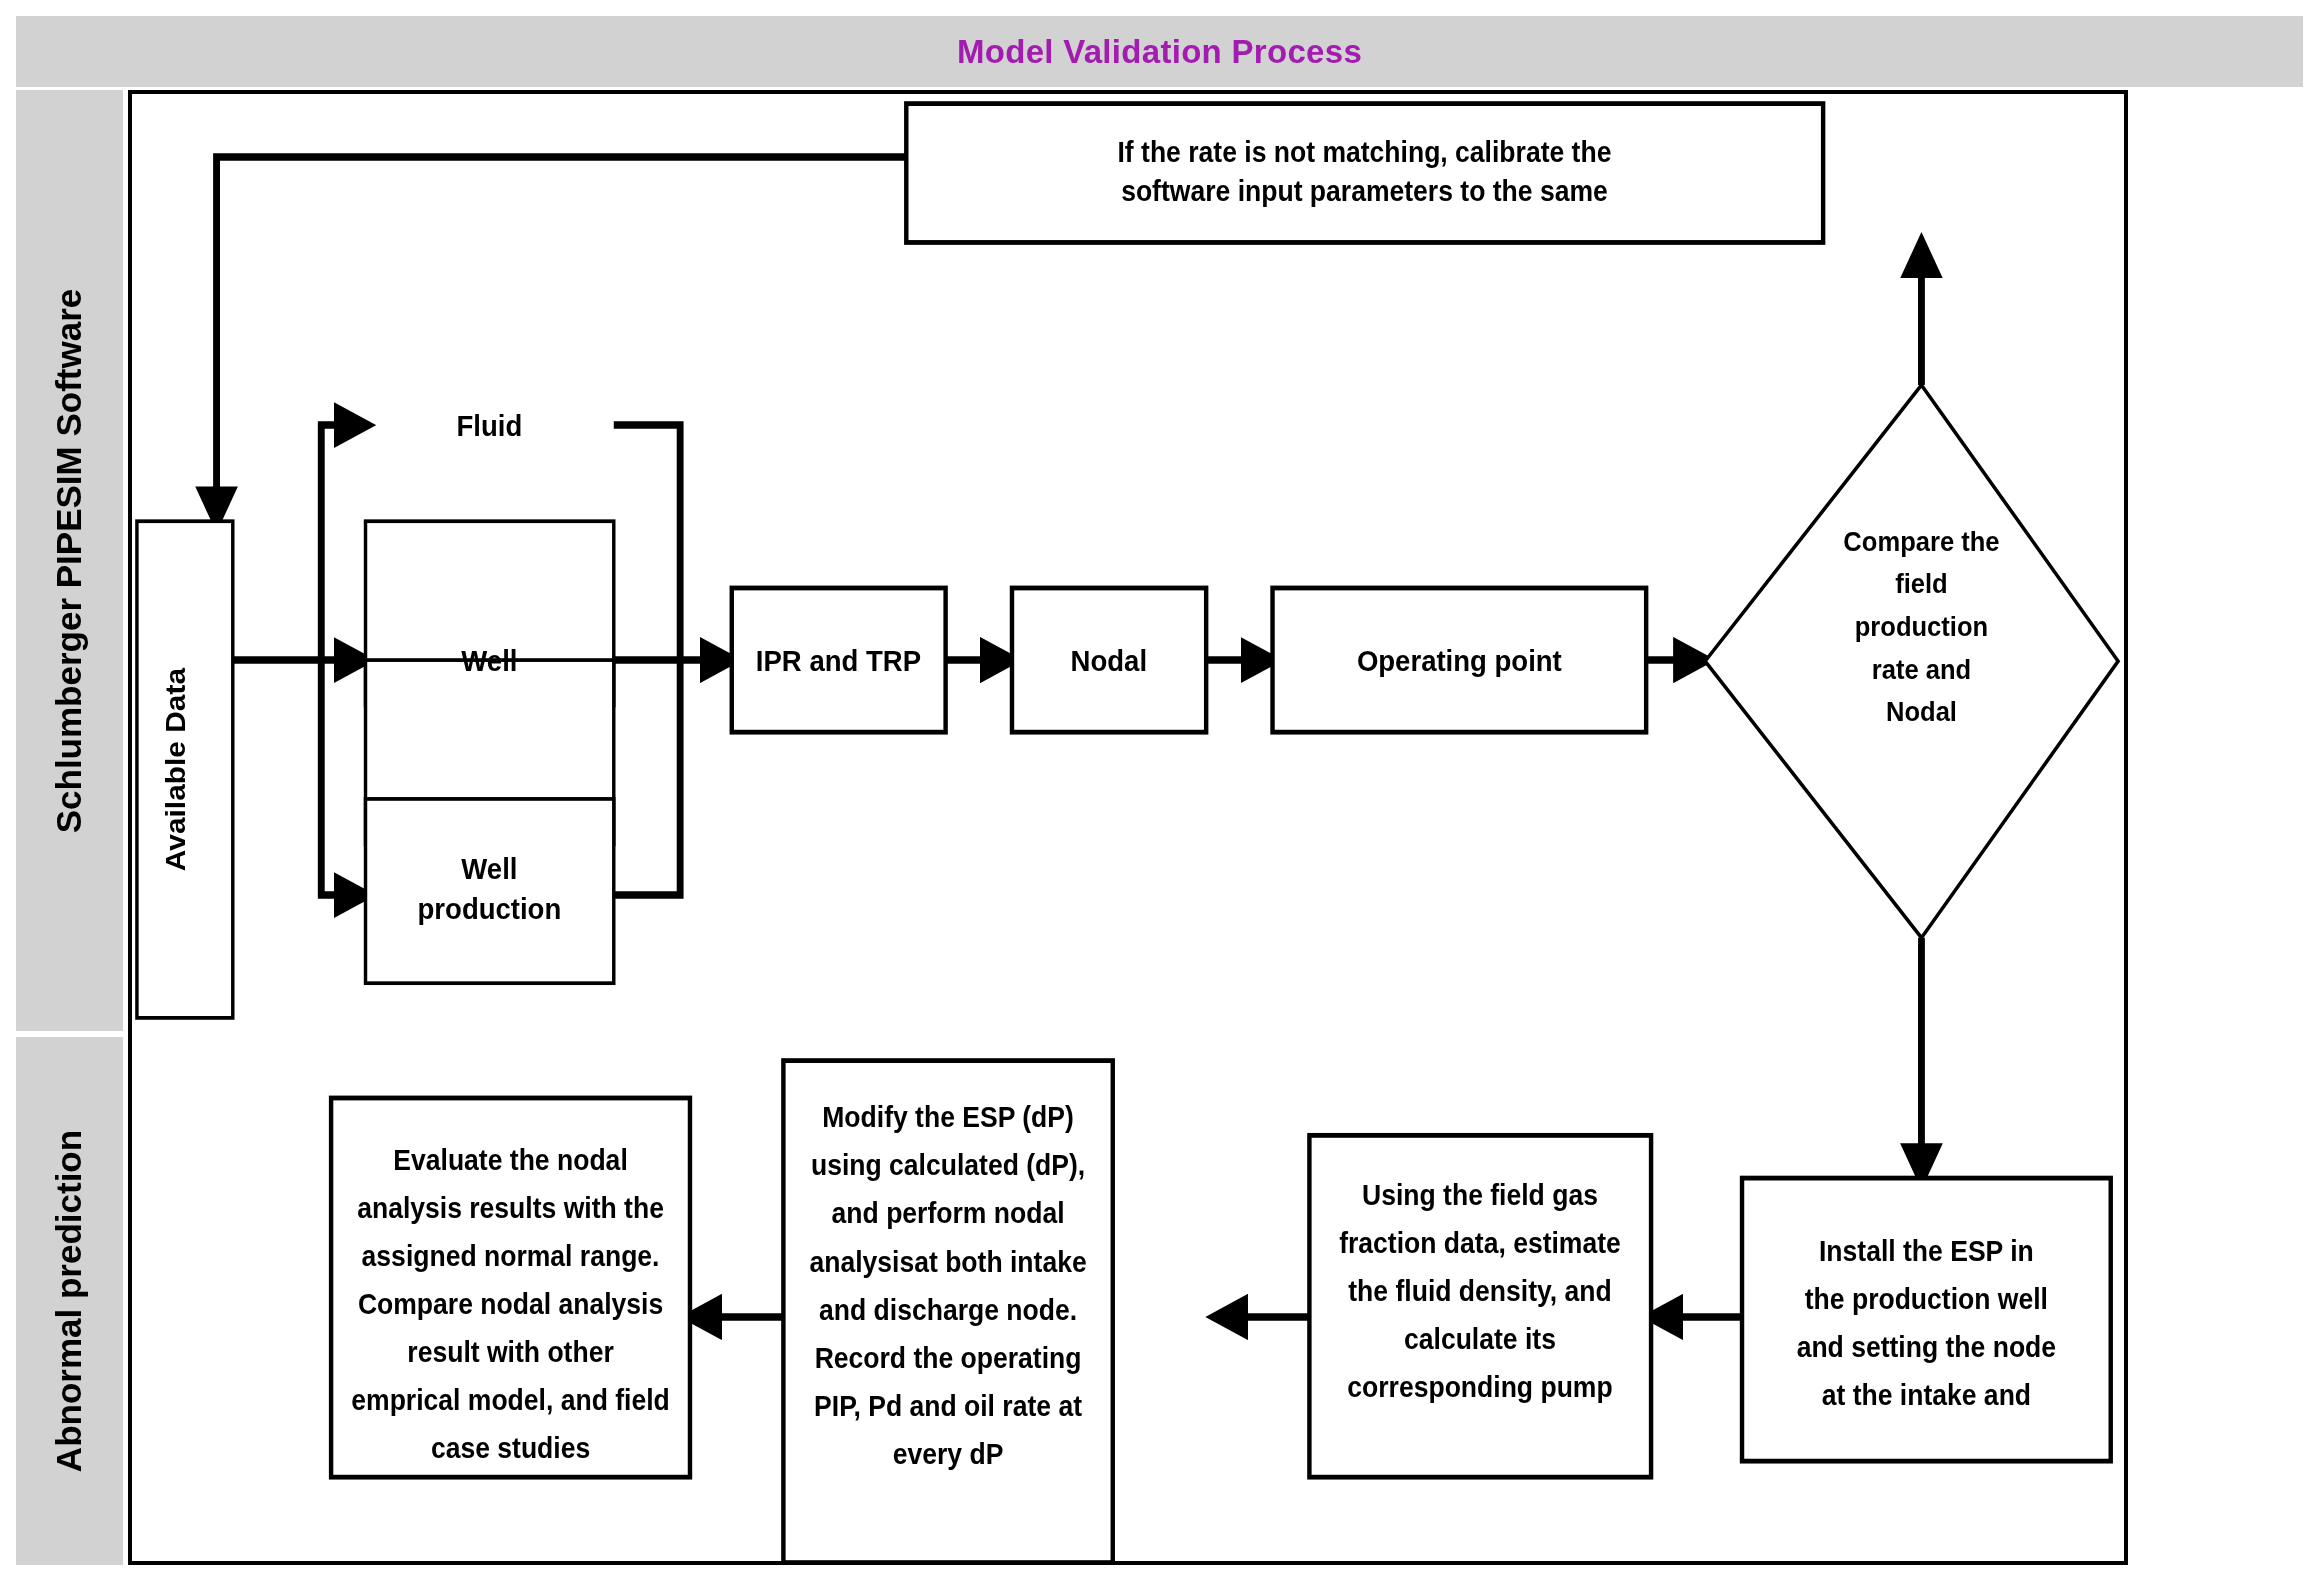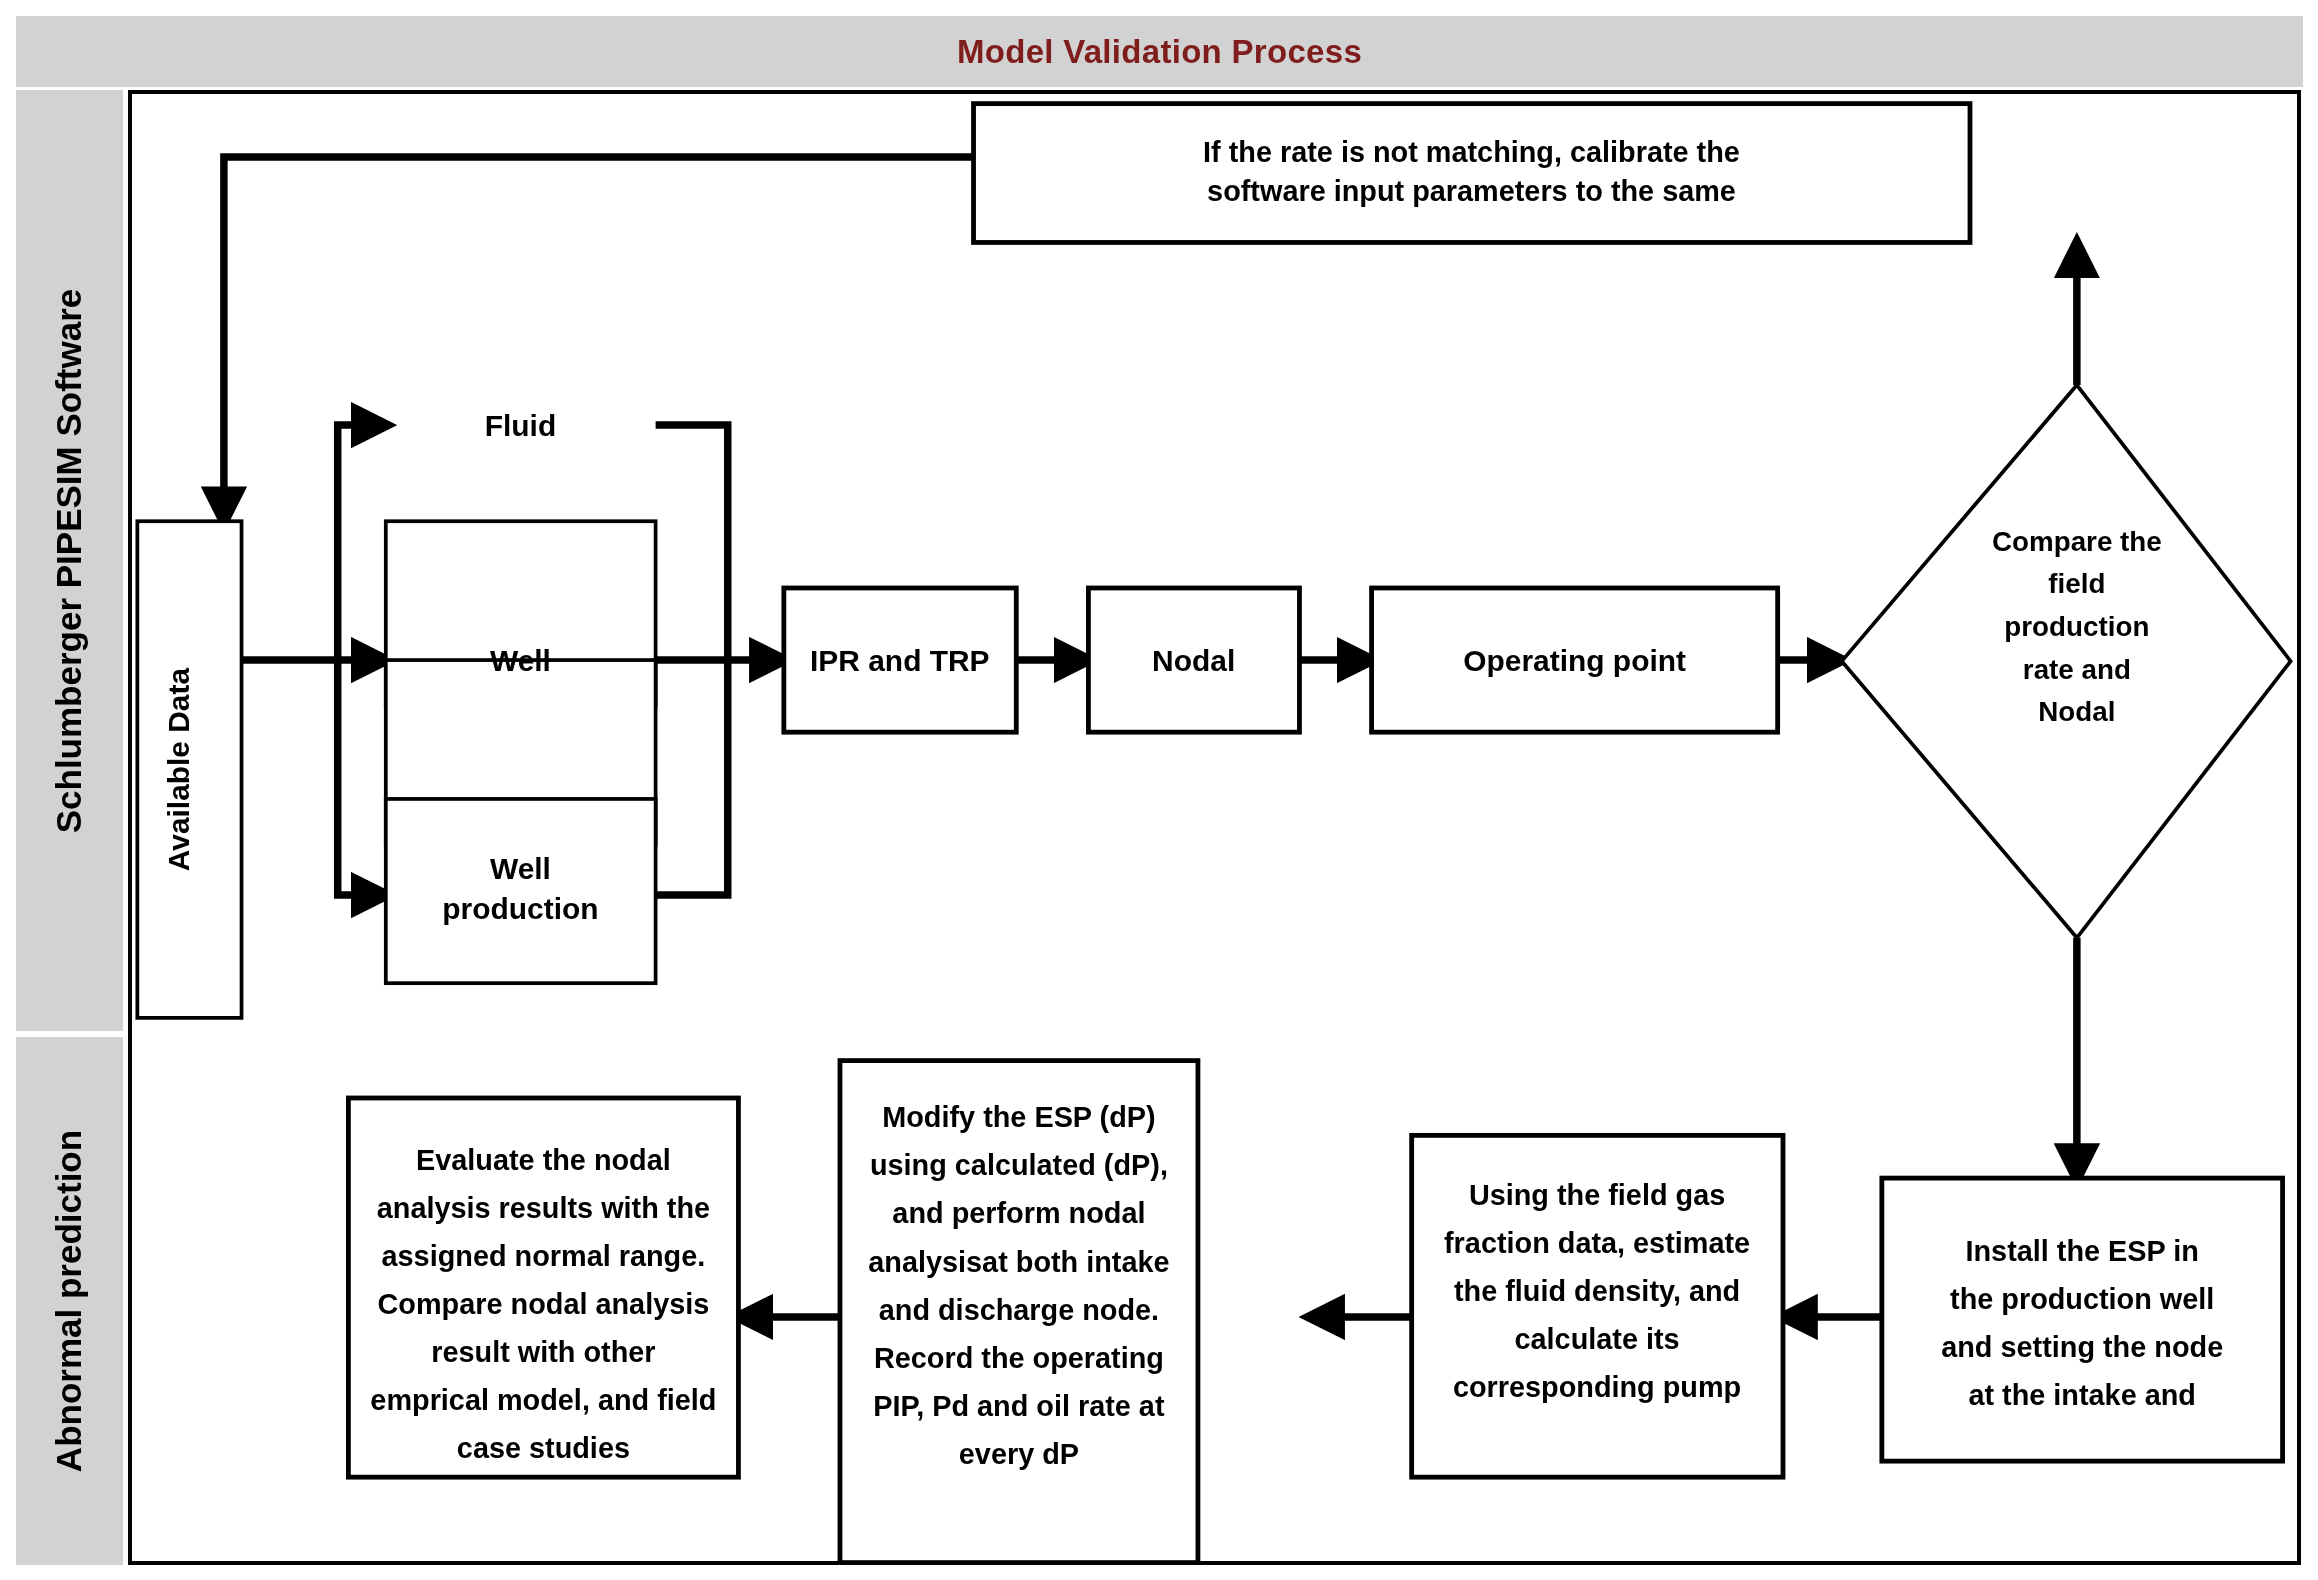--- a/index.html
+++ b/index.html
@@ -10,40 +10,40 @@
     background:#ffffff;
     overflow:hidden;
   }
   
   .title-band{
     position:absolute;left:16px;top:16px;width:2287px;height:71px;
     background:#d2d2d2;
     display:flex;align-items:center;justify-content:center;
   }
   .title-band .title-text{
-    font-size:33px;font-weight:bold;color:#7f1d1d;letter-spacing:0.3px;
+    font-size:33px;font-weight:bold;color:#a21caf;letter-spacing:0.3px;
     font-family:"Liberation Sans",sans-serif;
   }
   
   .lane{
     position:absolute;left:16px;width:107px;background:#d2d2d2;
     display:flex;align-items:center;justify-content:center;
   }
   .lane-1{top:90px;height:941px;}
   .lane-2{top:1037px;height:528px;}
   .lane .lane-text{
     transform:rotate(-90deg);
     white-space:nowrap;
     font-size:35px;font-weight:bold;color:#000;
     font-family:"Liberation Sans",sans-serif;
   }
   
   .canvas{
     position:absolute;left:128px;top:90px;
-    width:2173px;height:1475px;
+    width:2000px;height:1475px;
     background:#ffffff;
     border:4.8px solid #000000;
     box-sizing:border-box;
     padding-left:40px;
   }
   svg.flow{position:absolute;left:0;top:0;width:100%;height:100%;display:block;}
   .nodebox{fill:#ffffff;stroke:#000000;stroke-width:7;}
   .nodebox-thick{fill:#ffffff;stroke:#000000;stroke-width:9;}
   .diamond{fill:#ffffff;stroke:#000000;stroke-width:7;}
   .conn{stroke:#000000;stroke-width:14;fill:none;}

